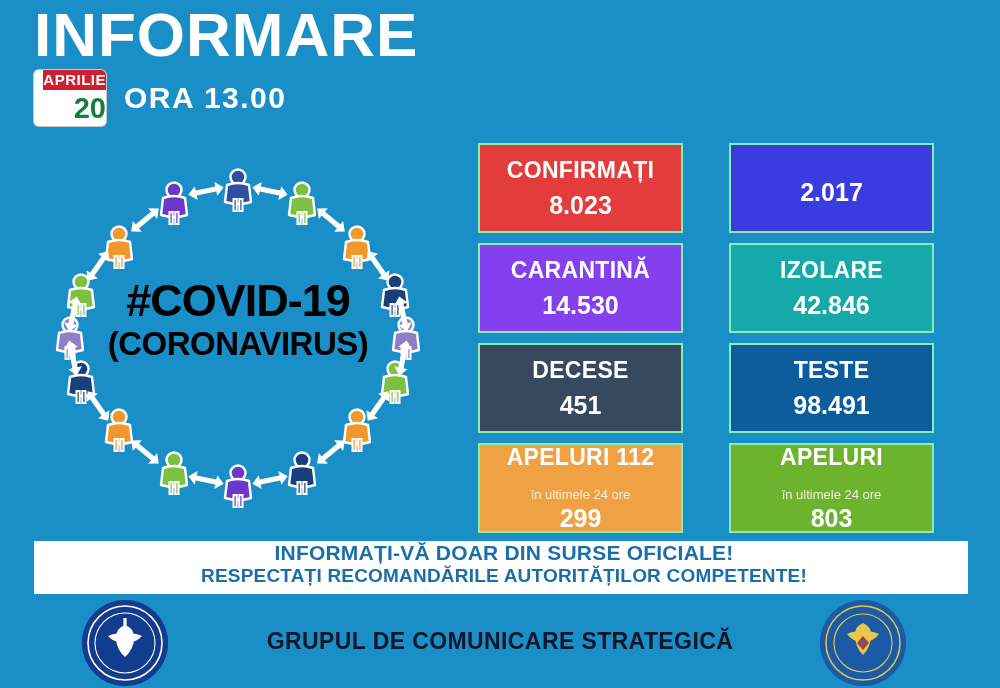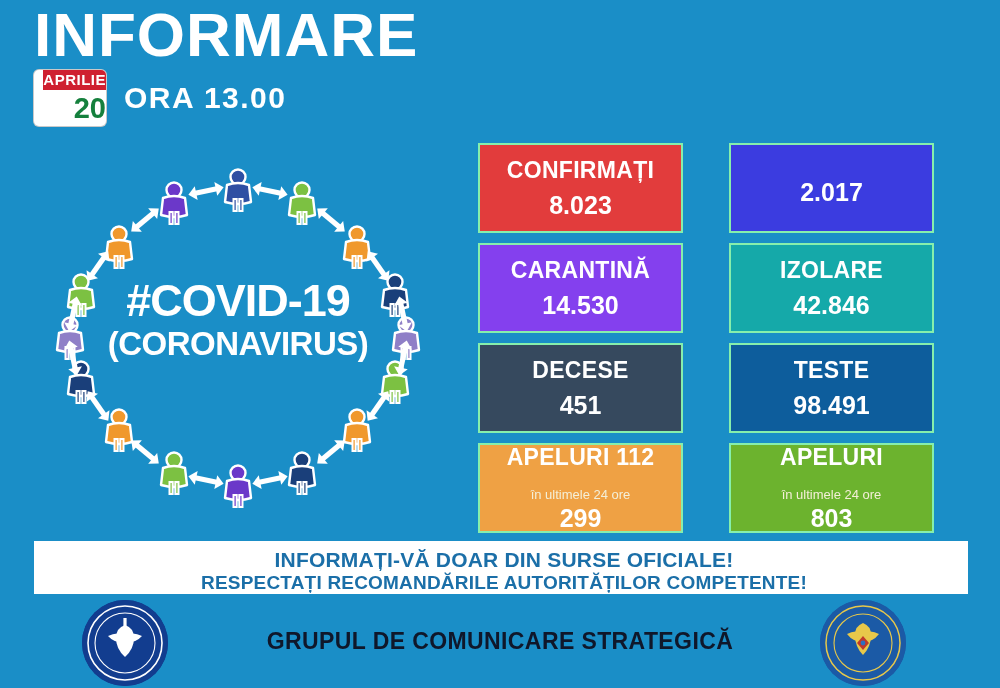--- a/index.html
+++ b/index.html
@@ -31,21 +31,21 @@
     flex:1;color:#15803d;font-size:29px;font-weight:bold;
     display:flex;align-items:center;justify-content:center;line-height:1;
   }
   .hour{font-size:30px;font-weight:bold;color:#ffffff;letter-spacing:1.5px;}
 
   
   .circle-wrap{position:absolute;left:28px;top:158px;width:420px;height:356px;}
   .circle-wrap svg{display:block;}
   .covid-text{
     position:absolute;left:0;top:120px;width:420px;text-align:center;
-    color:#ffffff;pointer-events:none;
+    color:#000000;pointer-events:none;
   }
   .covid-text .l1{font-size:45px;font-weight:bold;letter-spacing:-1px;line-height:1;}
   .covid-text .l2{font-size:33px;font-weight:bold;letter-spacing:-.5px;line-height:1.25;}
 
   
   .cards{position:absolute;left:478px;top:143px;width:456px;}
   .card-row{display:flex;gap:46px;margin-bottom:10px;}
   .card{
     width:205px;height:90px;box-sizing:border-box;
     border:2px solid #86efac;
@@ -54,21 +54,21 @@
   }
   .card .lbl{font-size:23px;font-weight:bold;letter-spacing:.3px;line-height:1.1;}
   .card .sub{font-size:13px;font-weight:normal;color:#f4efd8;line-height:1.2;margin-top:17px;}
   .card .val{font-size:25px;font-weight:bold;margin-top:9px;line-height:1;}
   .card.withsub .val{margin-top:3px;}
 
   
   .banner{
     position:absolute;left:34px;top:541px;width:934px;height:53px;
     background:#ffffff;box-sizing:border-box;
-    display:flex;flex-direction:column;align-items:center;justify-content:flex-end;
+    display:flex;flex-direction:column;align-items:center;justify-content:flex-start;
     color:#1b6fa8;
     padding-left:6px;
   }
   .banner .b1{font-size:21px;font-weight:bold;letter-spacing:.2px;line-height:1.15;}
   .banner .b2{font-size:19px;font-weight:bold;letter-spacing:.2px;line-height:1.15;}
 
   
   .footer{position:absolute;left:0;top:598px;width:1000px;height:90px;}
   .seal{position:absolute;top:2px;width:86px;height:86px;border-radius:50%;}
   .seal-left{left:82px;background:#123d8f;}

